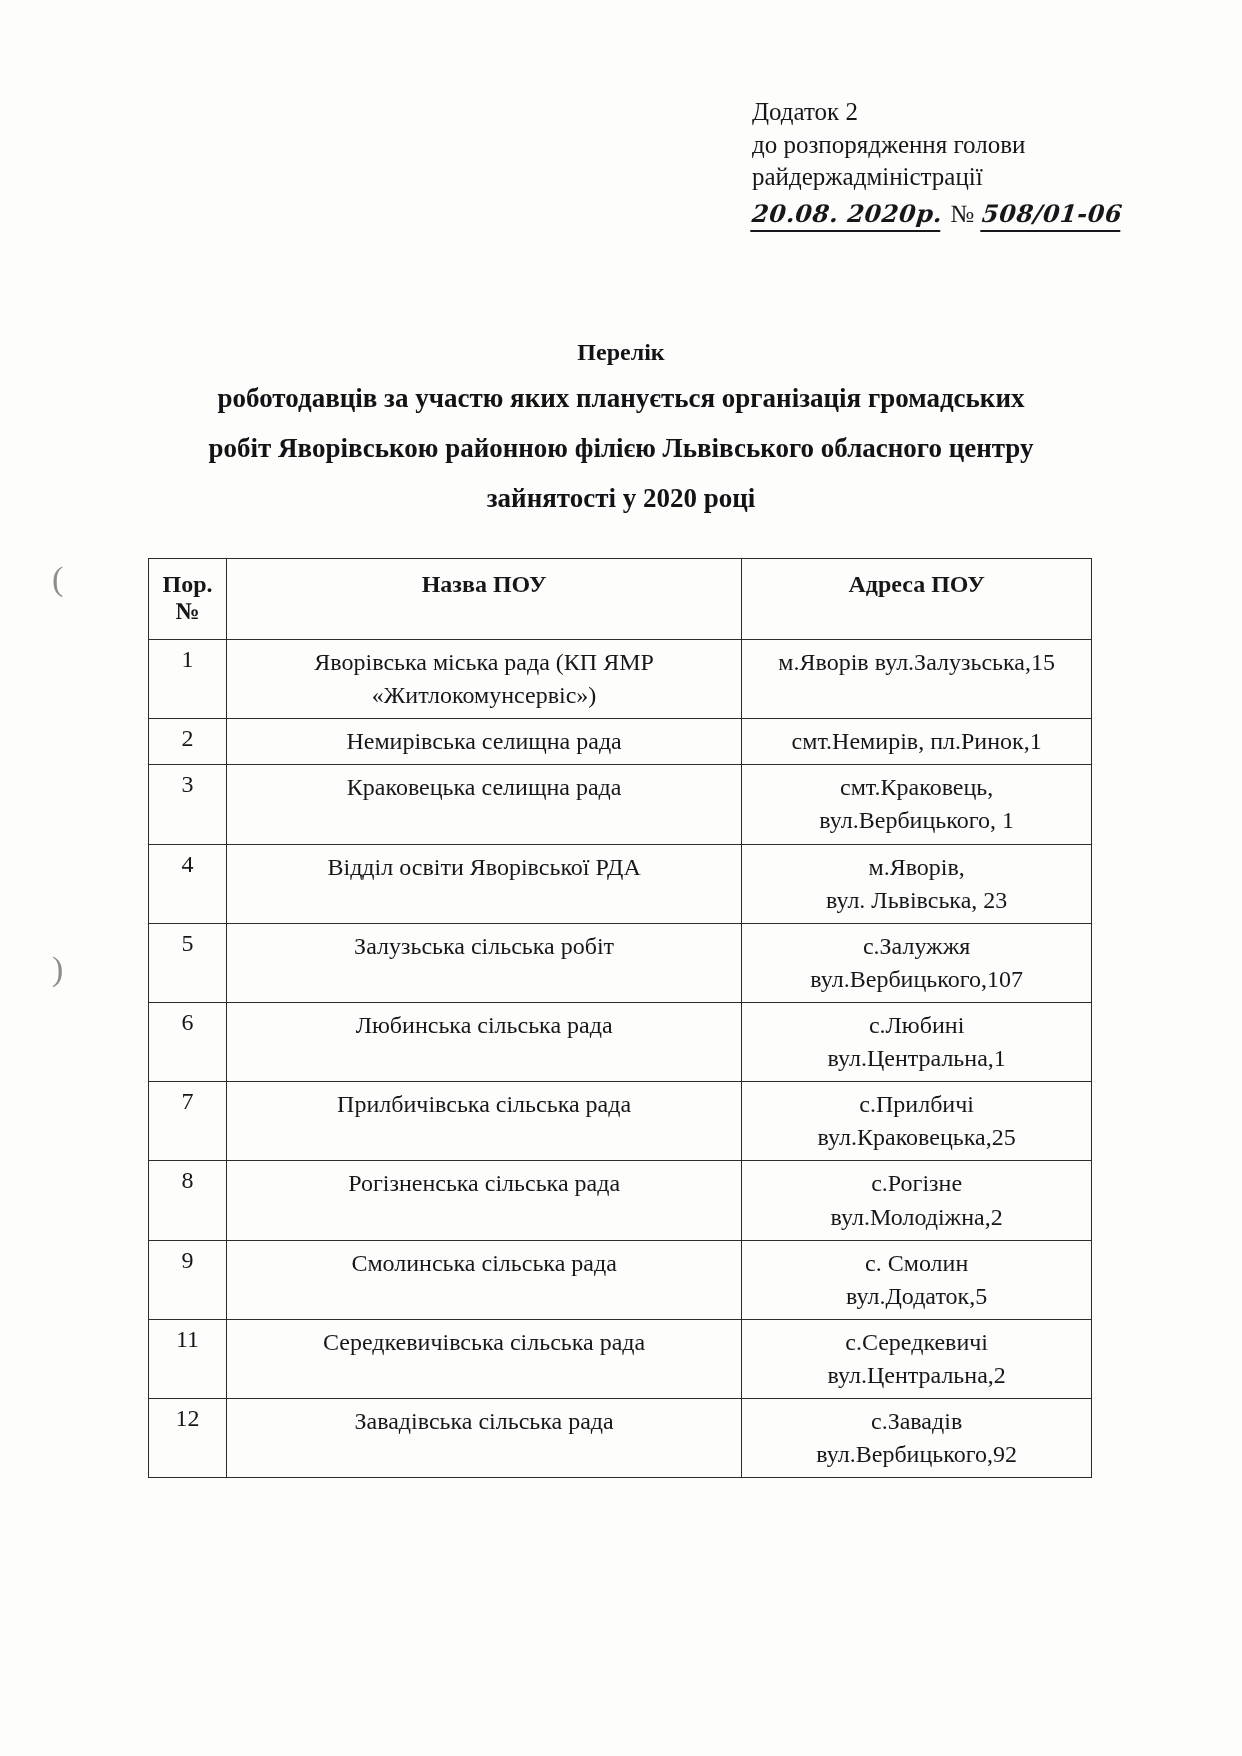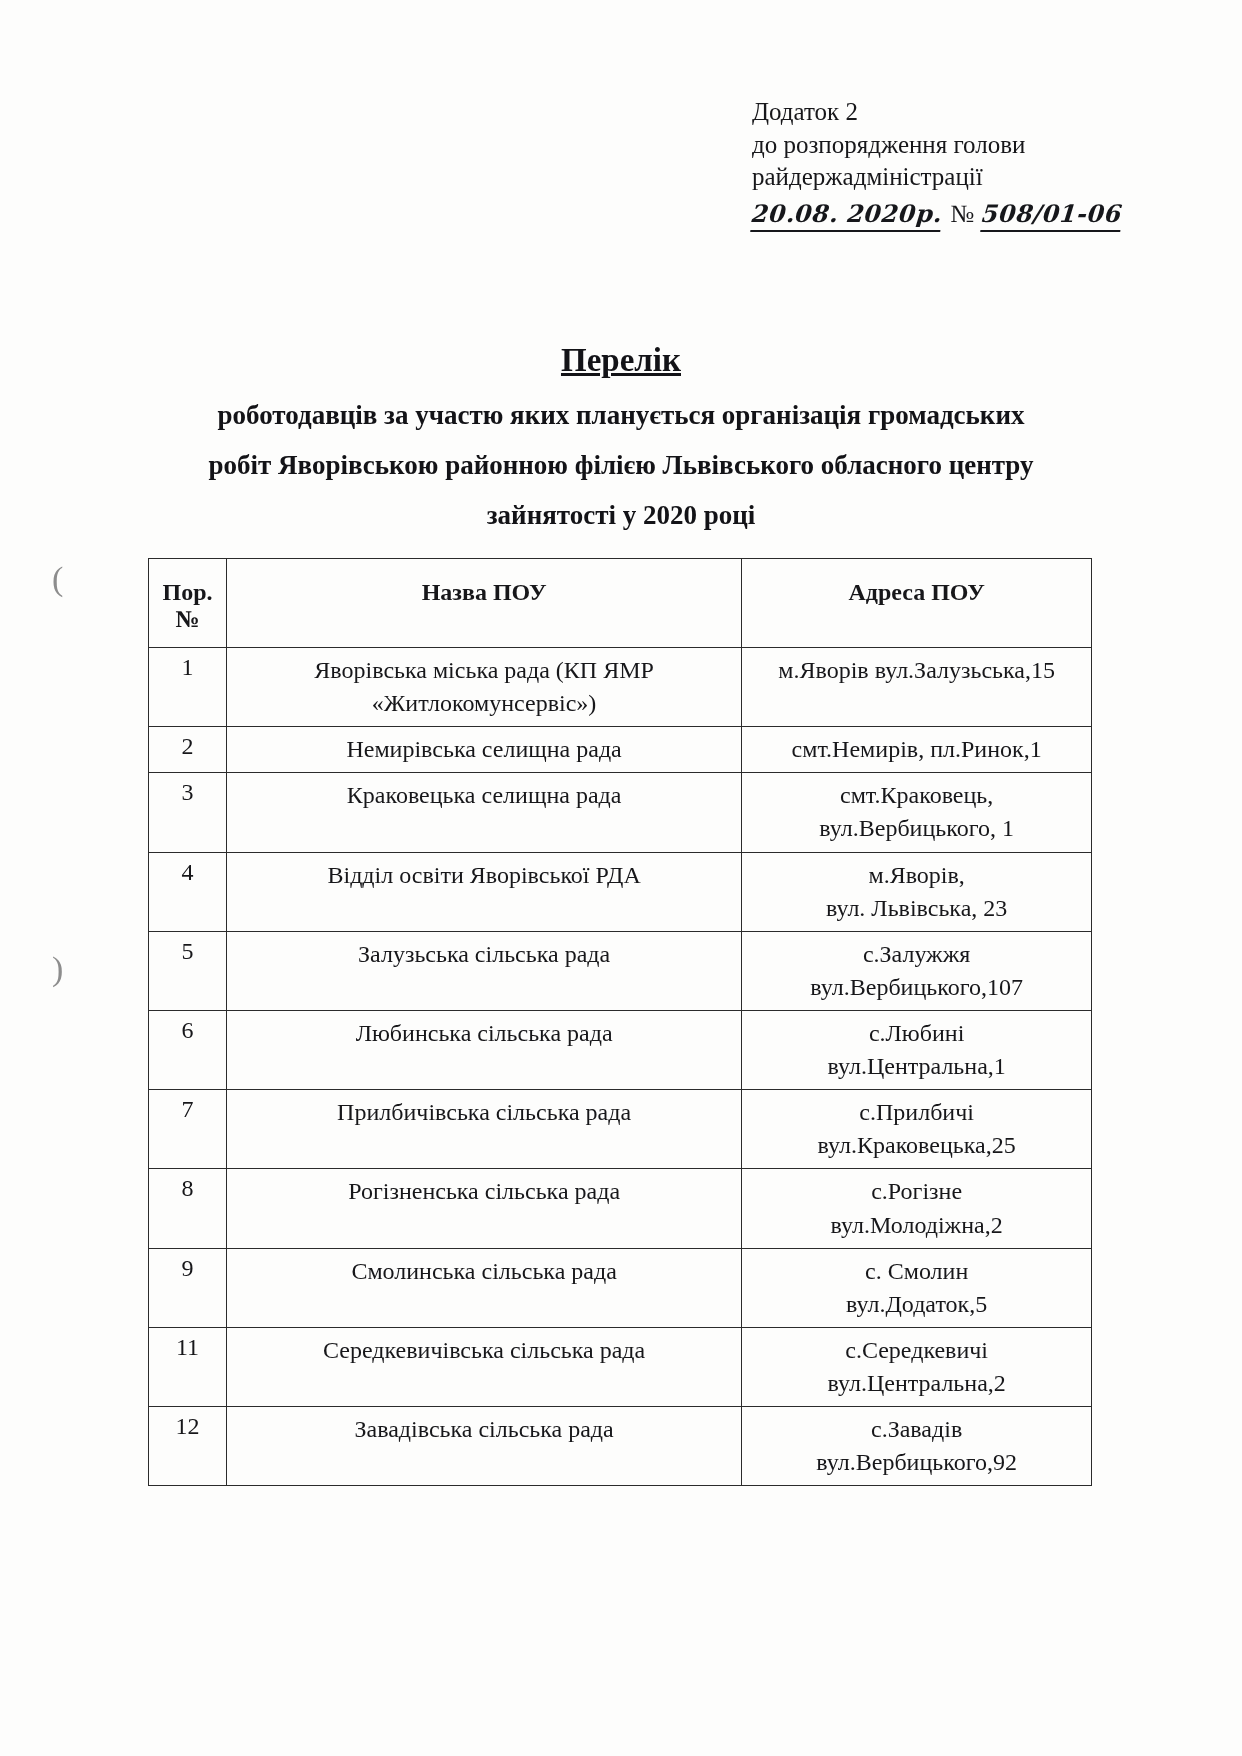--- a/index.html
+++ b/index.html
@@ -59,21 +59,21 @@
     position: absolute;
     left: 140px;
     top: 330px;
     width: 962px;
     text-align: center;
     font-weight: bold;
     font-size: 27px;
     line-height: 1.85;
     color: #131317;
   }
-  .title-main { font-size: 33px; text-decoration: underline; }
+  .title-main { font-size: 24px; }
   .title-line { display: block; }
 
   
   .table-wrap {
     position: absolute;
     left: 148px;
     top: 558px;
     width: 944px;
   }
   table.listing {
@@ -85,21 +85,21 @@
   table.listing th,
   table.listing td {
     border: 1px solid #2b2b2b;
     padding: 6px 10px;
     vertical-align: top;
   }
   table.listing thead th {
     text-align: center;
     font-weight: bold;
     font-size: 24px;
-    padding: 20px 6px 14px;
+    padding: 12px 6px 14px;
     margin-left: 23px;
   }
   col.c-num { width: 78px; }
   col.c-name { width: 516px; }
   col.c-addr { width: 350px; }
 
   td.num {
     text-align: center;
     font-size: 24px;
     padding-top: 8px;
@@ -196,21 +196,21 @@
         <tr>
           <td class="num">4</td>
           <td class="name">Відділ освіти Яворівської РДА</td>
           <td class="addr">
             <span>м.Яворів,</span>
             <span class="addr-l2">вул. Львівська, 23</span>
           </td>
         </tr>
         <tr>
           <td class="num">5</td>
-          <td class="name">Залузьська сільська  рада</td>
+          <td class="name">Залузьська сільська  робіт</td>
           <td class="addr">
             <span>с.Залужжя</span>
             <span class="addr-l2">вул.Вербицького,107</span>
           </td>
         </tr>
         <tr>
           <td class="num">6</td>
           <td class="name">Любинська сільська  рада</td>
           <td class="addr">
             <span>с.Любині</span>

